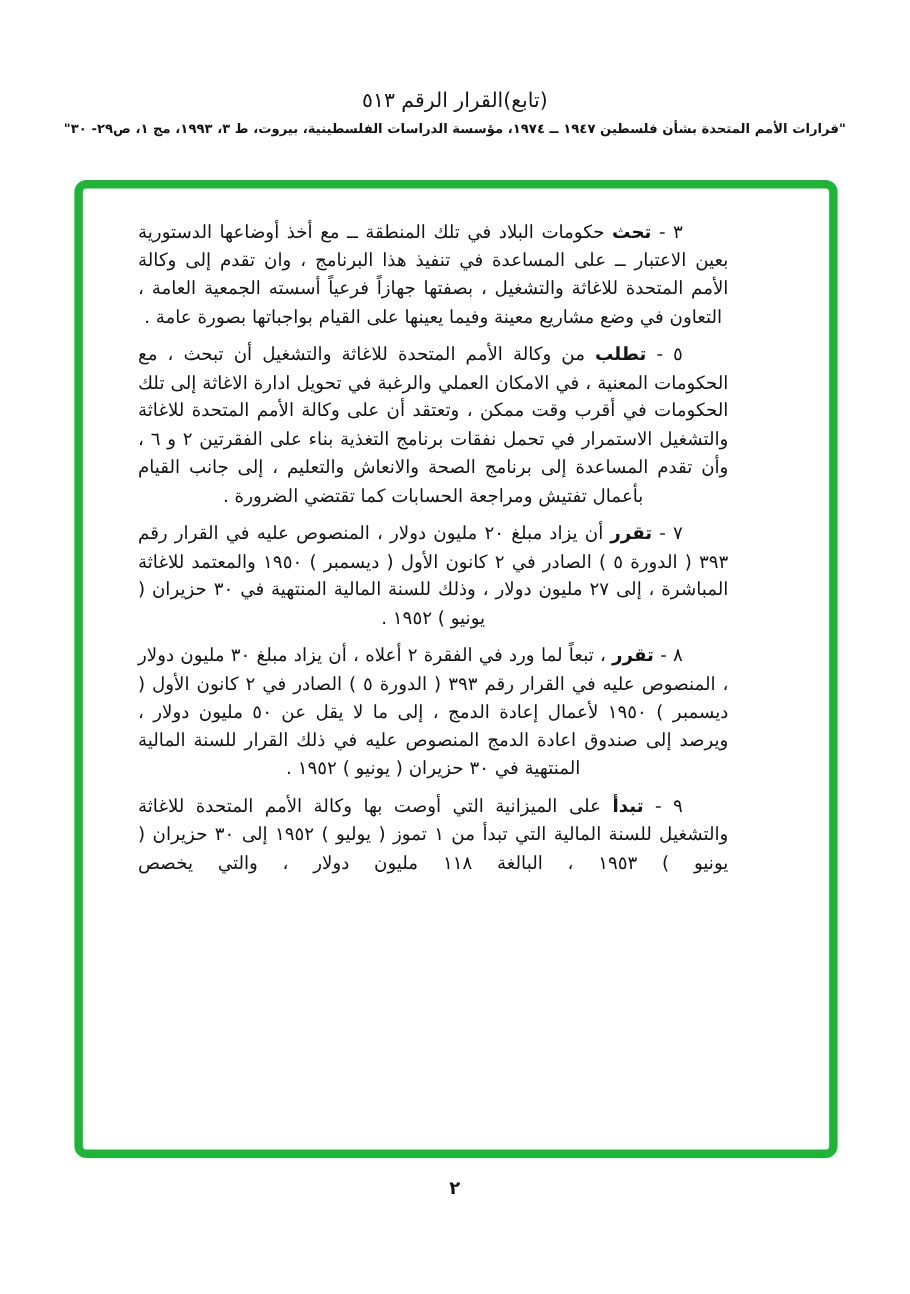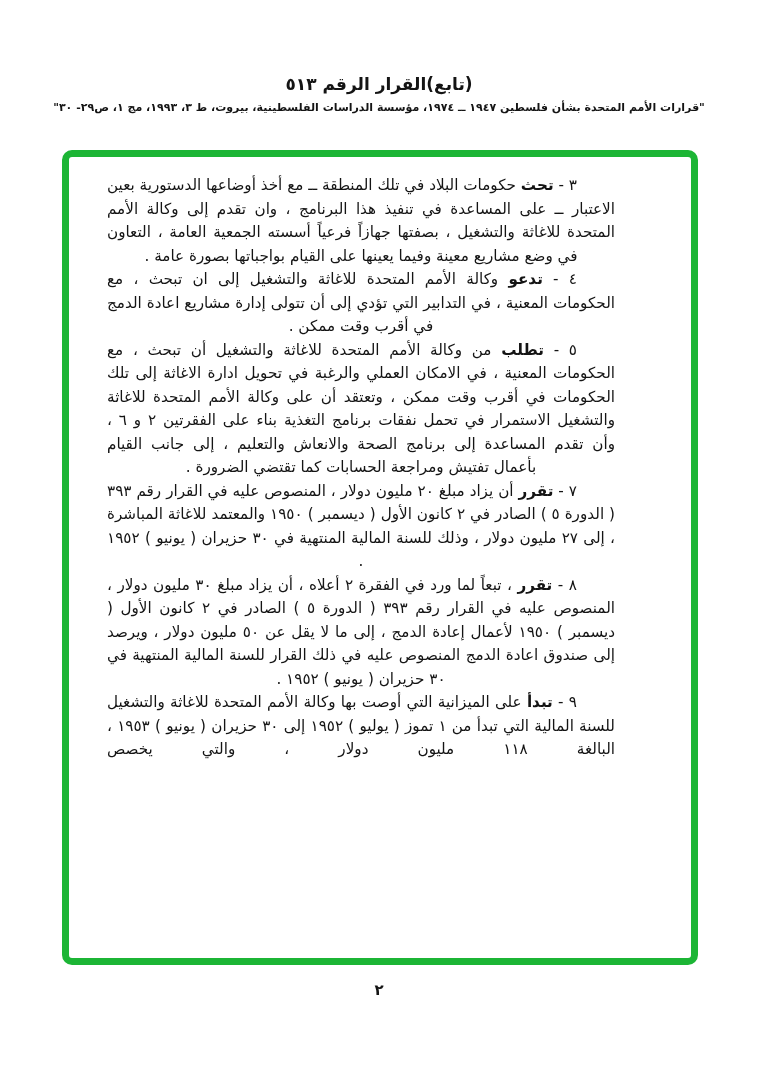--- a/index.html
+++ b/index.html
@@ -9,21 +9,21 @@
     background: #ffffff;
     position: relative;
     font-family: "DejaVu Sans", sans-serif;
     color: var(--ink);
     overflow: hidden;
   }
   .page-title {
     margin: 0; padding-top: 74px;
     direction: rtl;
     text-align: center;
-    font-weight: bold;
+    font-weight: normal;
     font-size: 17px;
     letter-spacing: 0.5px;
   }
   .source-line {
     margin-top: 7px;
     direction: rtl;
     text-align: center;
     font-weight: bold;
     font-size: 11px;
   }
@@ -37,21 +37,21 @@
     background: #ffffff;
   }
   .text-block {
     direction: rtl;
     text-align: justify;
     padding: 17px 76px 0 38px;
     font-size: 15.2px;
     line-height: 23.5px;
   }
   .text-block p {
-    margin: 0;
+    margin: 8px;
     text-indent: 38px;
     text-align-last: center;
   }
   .text-block p.continues {
     text-align-last: justify;
   }
   .text-block b { font-weight: bold; }
   .page-number {
     position: absolute;
     top: 981px; left: 0;
@@ -69,21 +69,20 @@
 
   <div class="page-title">(تابع)القرار الرقم ٥١٣</div>
 
   <div class="source-line">"قرارات الأمم المتحدة بشأن فلسطين ١٩٤٧ ــ ١٩٧٤، مؤسسة الدراسات الفلسطينية، بيروت، ط ٣، ١٩٩٣، مج ١، ص٢٩- ٣٠"</div>
 
   <div class="green-frame">
     <div class="text-block">
 
       <p><span>٣ - </span><b>تحث</b><span> حكومات البلاد في تلك المنطقة ــ مع أخذ أوضاعها الدستورية بعين الاعتبار ــ على المساعدة في تنفيذ هذا البرنامج ، وان تقدم إلى وكالة الأمم المتحدة للاغاثة والتشغيل ، بصفتها جهازاً فرعياً أسسته الجمعية العامة ، التعاون في وضع مشاريع معينة وفيما يعينها على القيام بواجباتها بصورة عامة .</span></p>
 
-      <p><span>٤ - </span><b>تدعو</b><span> وكالة الأمم المتحدة للاغاثة والتشغيل إلى ان تبحث ، مع الحكومات المعنية ، في التدابير التي تؤدي إلى أن تتولى إدارة مشاريع اعادة الدمج في أقرب وقت ممكن .</span></p>
 
       <p><span>٥ - </span><b>تطلب</b><span> من وكالة الأمم المتحدة للاغاثة والتشغيل أن تبحث ، مع الحكومات المعنية ، في الامكان العملي والرغبة في تحويل ادارة الاغاثة إلى تلك الحكومات في أقرب وقت ممكن ، وتعتقد أن على وكالة الأمم المتحدة للاغاثة والتشغيل الاستمرار في تحمل نفقات برنامج التغذية بناء على الفقرتين ٢ و ٦ ، وأن تقدم المساعدة إلى برنامج الصحة والانعاش والتعليم ، إلى جانب القيام بأعمال تفتيش ومراجعة الحسابات كما تقتضي الضرورة .</span></p>
 
 
       <p><span>٧ - </span><b>تقرر</b><span> أن يزاد مبلغ ٢٠ مليون دولار ، المنصوص عليه في القرار رقم ٣٩٣ ( الدورة ٥ ) الصادر في ٢ كانون الأول ( ديسمبر ) ١٩٥٠ والمعتمد للاغاثة المباشرة ، إلى ٢٧ مليون دولار ، وذلك للسنة المالية المنتهية في ٣٠ حزيران ( يونيو ) ١٩٥٢ .</span></p>
 
       <p><span>٨ - </span><b>تقرر</b><span> ، تبعاً لما ورد في الفقرة ٢ أعلاه ، أن يزاد مبلغ ٣٠ مليون دولار ، المنصوص عليه في القرار رقم ٣٩٣ ( الدورة ٥ ) الصادر في ٢ كانون الأول ( ديسمبر ) ١٩٥٠ لأعمال إعادة الدمج ، إلى ما لا يقل عن ٥٠ مليون دولار ، ويرصد إلى صندوق اعادة الدمج المنصوص عليه في ذلك القرار للسنة المالية المنتهية في ٣٠ حزيران ( يونيو ) ١٩٥٢ .</span></p>
 
       <p class="continues"><span>٩ - </span><b>تبدأ</b><span> على الميزانية التي أوصت بها وكالة الأمم المتحدة للاغاثة والتشغيل للسنة المالية التي تبدأ من ١ تموز ( يوليو ) ١٩٥٢ إلى ٣٠ حزيران ( يونيو ) ١٩٥٣ ، البالغة ١١٨ مليون دولار ، والتي يخصص</span></p>
 

